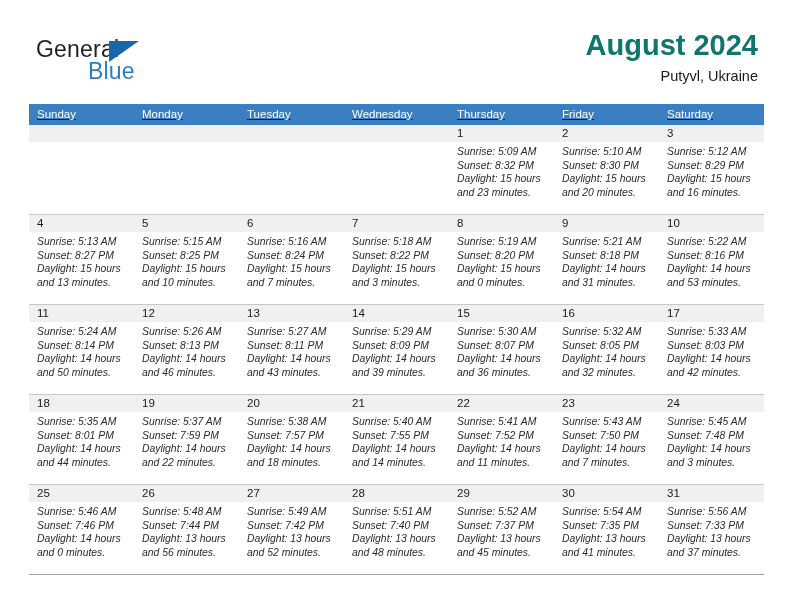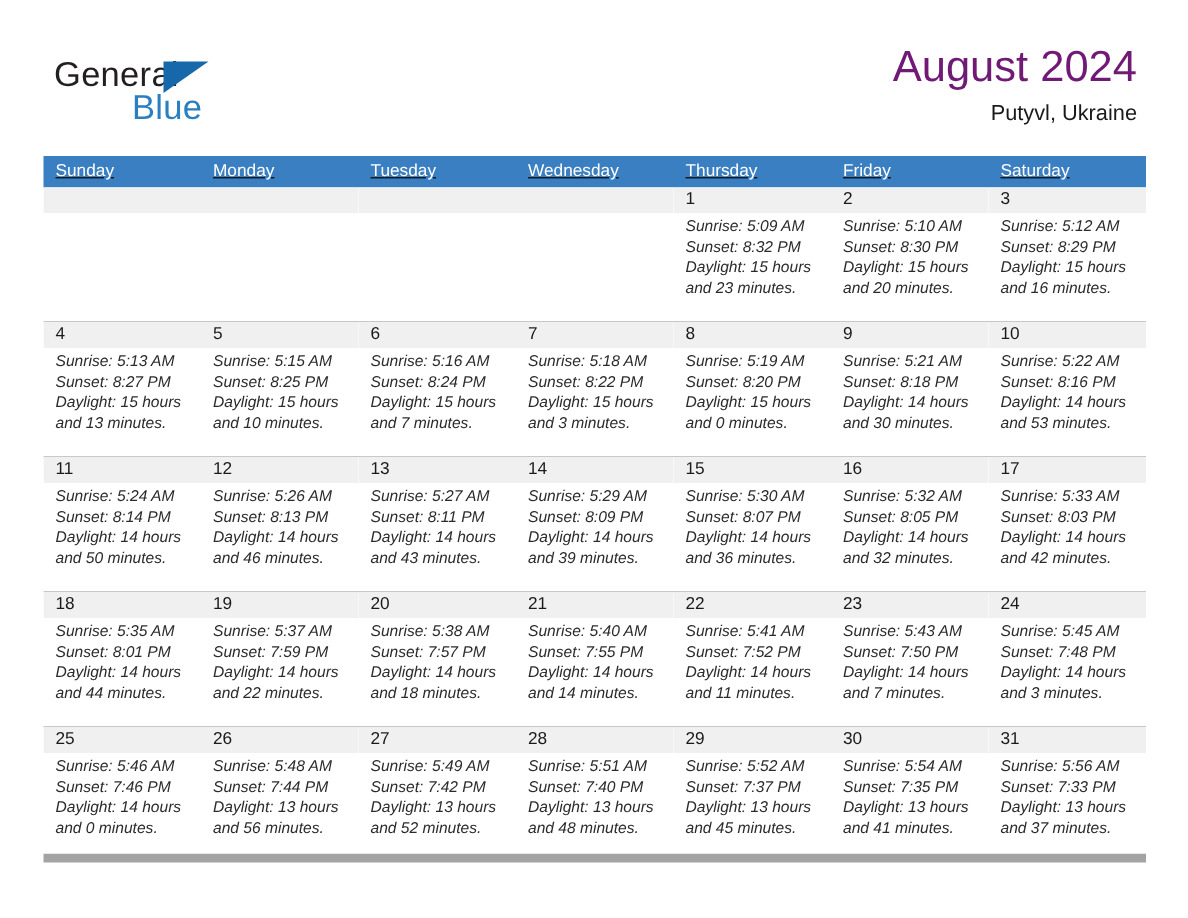--- a/index.html
+++ b/index.html
@@ -64,22 +64,22 @@
   }
 
   .title-block {
     position: absolute;
     right: 34px;
     top: 28px;
     text-align: right;
   }
   .cal-title {
     font-size: 29px;
-    font-weight: normal;
-    color: #701a75;
+    font-weight: bold;
+    color: #0f766e;
     line-height: 34px;
     white-space: nowrap;
   }
   .cal-subtitle {
     font-size: 14.5px;
     color: #1a1a1a;
     line-height: 20px;
     margin-top: 4px;
     white-space: nowrap;
   }
@@ -106,21 +106,21 @@
     box-sizing: border-box;
     white-space: nowrap;
   }
   .week-row {
     display: flex;
     height: 90px;
     border-bottom: 1px solid #c8c8c8;
     box-sizing: border-box;
   }
   .week-row:last-child {
-    border-bottom: 6px solid #a3a3a3;
+    border-bottom: 1px solid #a3a3a3;
   }
   .day-cell {
     flex: 1 1 0;
     box-sizing: border-box;
     background: #ffffff;
     position: relative;
     overflow: hidden;
   }
   .day-num {
     background: #f0f0f0;
@@ -267,21 +267,21 @@
               <div class="day-line">Daylight: 15 hours</div>
               <div class="day-line">and 0 minutes.</div>
             </div>
           </div>
           <div class="day-cell">
             <div class="day-num">9</div>
             <div class="day-body">
               <div class="day-line">Sunrise: 5:21 AM</div>
               <div class="day-line">Sunset: 8:18 PM</div>
               <div class="day-line">Daylight: 14 hours</div>
-              <div class="day-line">and 30 minutes.</div>
+              <div class="day-line">and 31 minutes.</div>
             </div>
           </div>
           <div class="day-cell">
             <div class="day-num">10</div>
             <div class="day-body">
               <div class="day-line">Sunrise: 5:22 AM</div>
               <div class="day-line">Sunset: 8:16 PM</div>
               <div class="day-line">Daylight: 14 hours</div>
               <div class="day-line">and 53 minutes.</div>
             </div>

